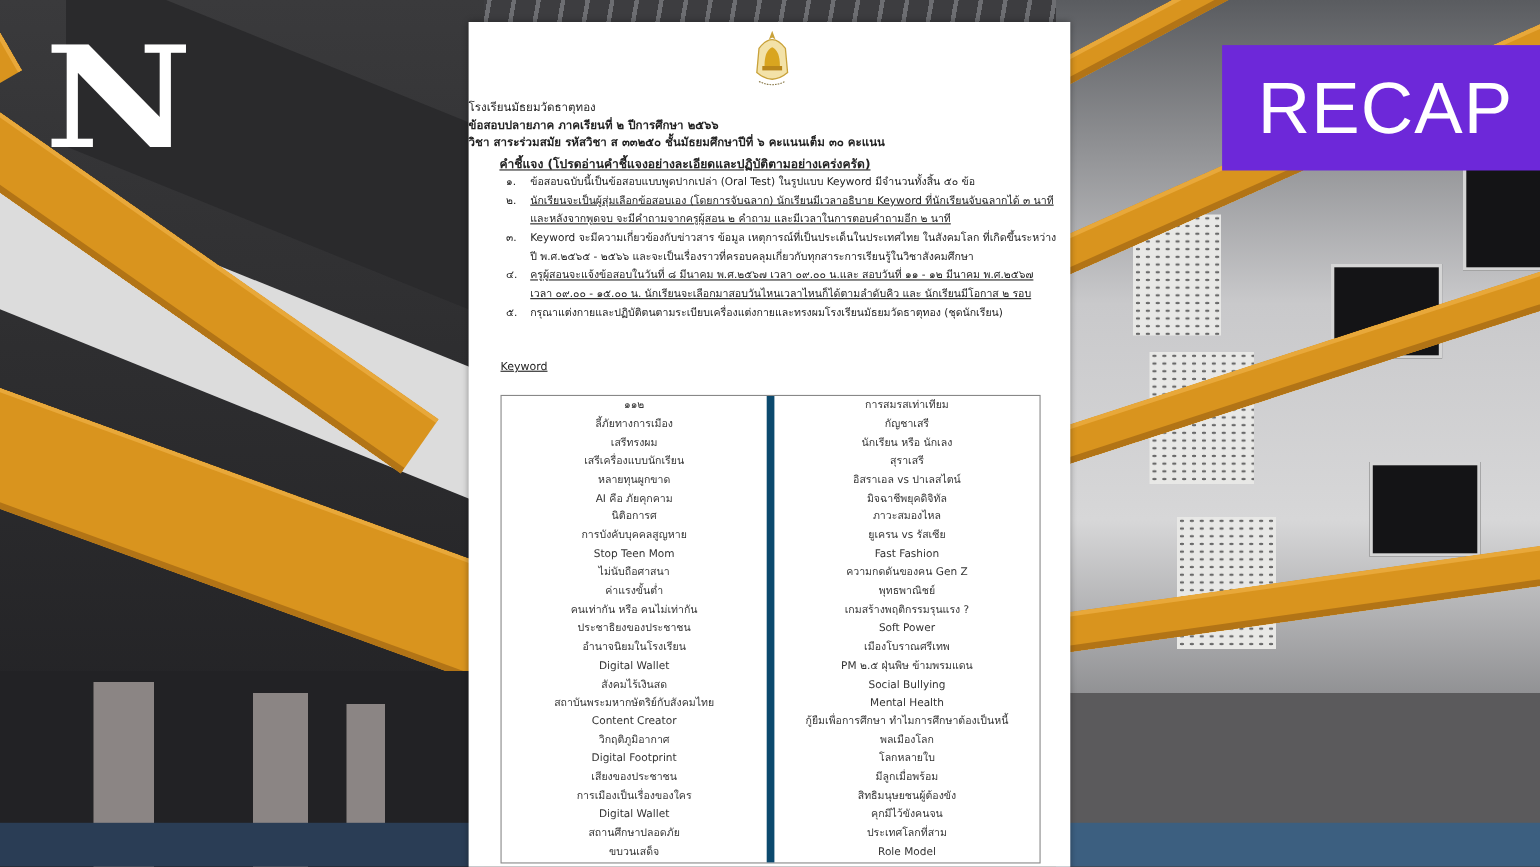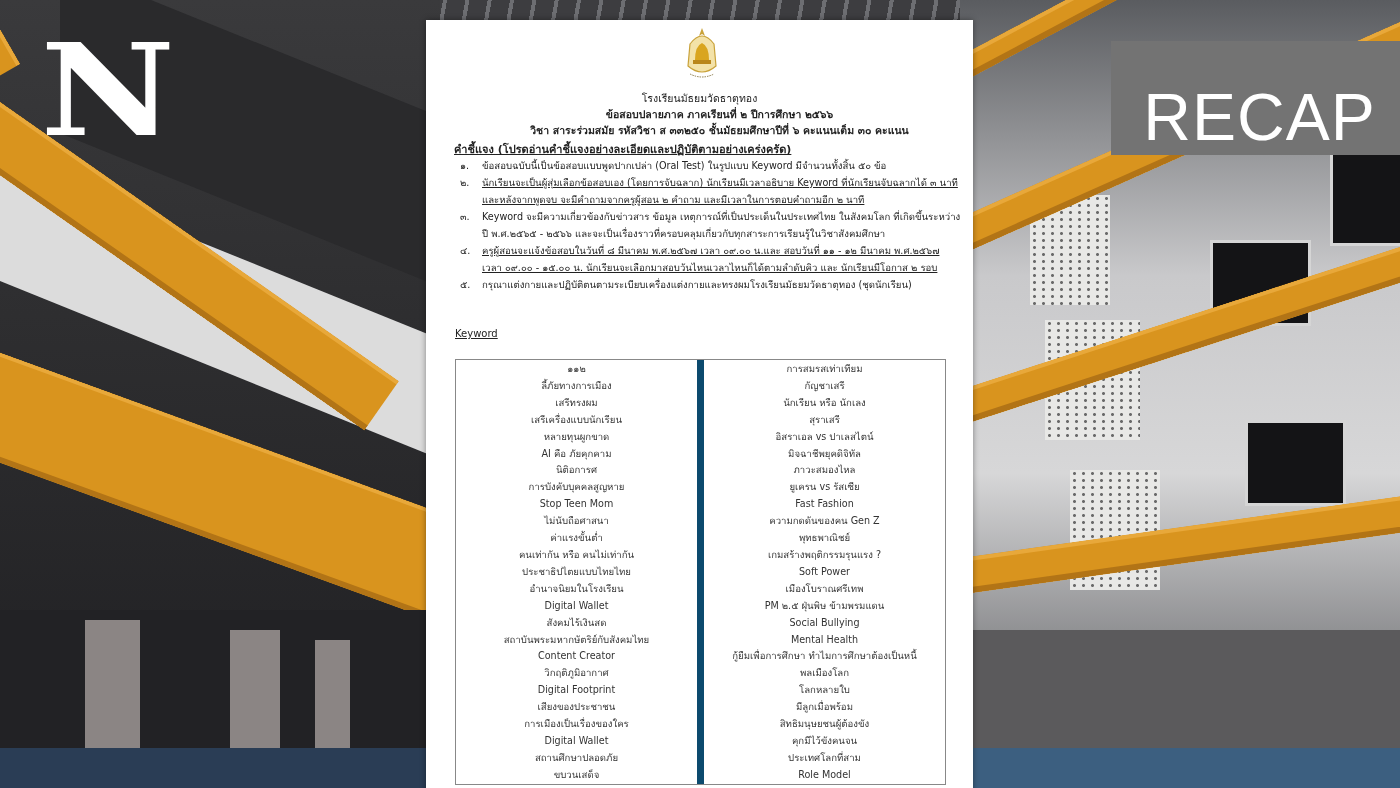--- a/index.html
+++ b/index.html
@@ -29,43 +29,43 @@
     position: absolute; left: 48px; top: 40px; width: 116px; height: 100px;
     display: flex; align-items: center; justify-content: center;
   }
   .logo-n span {
     font-family: "DejaVu Serif", serif; font-weight: bold; color: #ffffff;
     font-size: 128px; line-height: 1; transform: scaleX(1.15);
     letter-spacing: -2px;
   }
   .recap {
     position: absolute; left: 1111px; top: 41px; width: 289px; height: 114px;
-    background: #737373; display: flex; align-items: flex-end; justify-content: center;
+    background: #6d28d9; display: flex; align-items: center; justify-content: center;
   }
   .recap span {
     font-family: "Liberation Sans", sans-serif; color: #ffffff; font-size: 66px;
     letter-spacing: 1px; padding-left: 8px;
   }
 
   
   .doc {
     position: absolute; left: 426px; top: 20px; width: 547px; height: 800px;
     background: #ffffff; box-shadow: 0 0 6px rgba(0,0,0,0.4);
     color: #222;
   }
   .emblem { position: absolute; left: 258px; top: 6px; width: 36px; height: 56px; }
-  .doc-head { position: absolute; left: 0; top: 70px; width: 100%; text-align: center; font-size: 10.5px; line-height: 16px; }
+  .doc-head { position: absolute; left: 0; top: 70px; width: 100%; text-align: left; font-size: 10.5px; line-height: 16px; }
   .doc-head div { white-space: nowrap; }
   .instr-title { position: absolute; left: 28px; top: 120px; font-size: 11px; text-decoration: underline; font-weight: bold; white-space: nowrap; }
   .items { position: absolute; left: 34px; top: 137px; width: 500px; font-size: 9.6px; line-height: 17px; }
   .item { display: flex; white-space: nowrap; }
   .item .num { width: 22px; flex: 0 0 22px; }
   .item .txt { white-space: nowrap; }
   .u { text-decoration: underline; }
-  .b { font-weight: bold; padding-left: 40px; }
+  .b { font-weight: bold; }
   .kw-label { position: absolute; left: 29px; top: 308px; font-size: 10px; text-decoration: underline; }
   .kw-table {
     position: absolute; left: 29px; top: 339px; width: 489px; height: 424px;
     border: 1px solid #888; display: flex;
   }
   .kw-col { flex: 1; display: flex; flex-direction: column; align-items: center; padding-top: 1px; }
   .kw-col + .kw-col { border-left: 7px solid #0c4a6e; }
   .kw-cell { font-size: 9.6px; line-height: 16.9px; color: #333; white-space: nowrap; }
 </style>
 </head>
@@ -172,21 +172,21 @@
         <div class="kw-cell">เสรีทรงผม</div>
         <div class="kw-cell">เสรีเครื่องแบบนักเรียน</div>
         <div class="kw-cell">หลายทุนผูกขาด</div>
         <div class="kw-cell">AI คือ ภัยคุกคาม</div>
         <div class="kw-cell">นิติอการศ</div>
         <div class="kw-cell">การบังคับบุคคลสูญหาย</div>
         <div class="kw-cell">Stop Teen Mom</div>
         <div class="kw-cell">ไม่นับถือศาสนา</div>
         <div class="kw-cell">ค่าแรงขั้นต่ำ</div>
         <div class="kw-cell">คนเท่ากัน หรือ คนไม่เท่ากัน</div>
-        <div class="kw-cell">ประชาธิปไตยแบบไทยไทย</div>
+        <div class="kw-cell">ประชาธิยงของประชาชน</div>
         <div class="kw-cell">อำนาจนิยมในโรงเรียน</div>
         <div class="kw-cell">Digital Wallet</div>
         <div class="kw-cell">สังคมไร้เงินสด</div>
         <div class="kw-cell">สถาบันพระมหากษัตริย์กับสังคมไทย</div>
         <div class="kw-cell">Content Creator</div>
         <div class="kw-cell">วิกฤติภูมิอากาศ</div>
         <div class="kw-cell">Digital Footprint</div>
         <div class="kw-cell">เสียงของประชาชน</div>
         <div class="kw-cell">การเมืองเป็นเรื่องของใคร</div>
         <div class="kw-cell">Digital Wallet</div>

